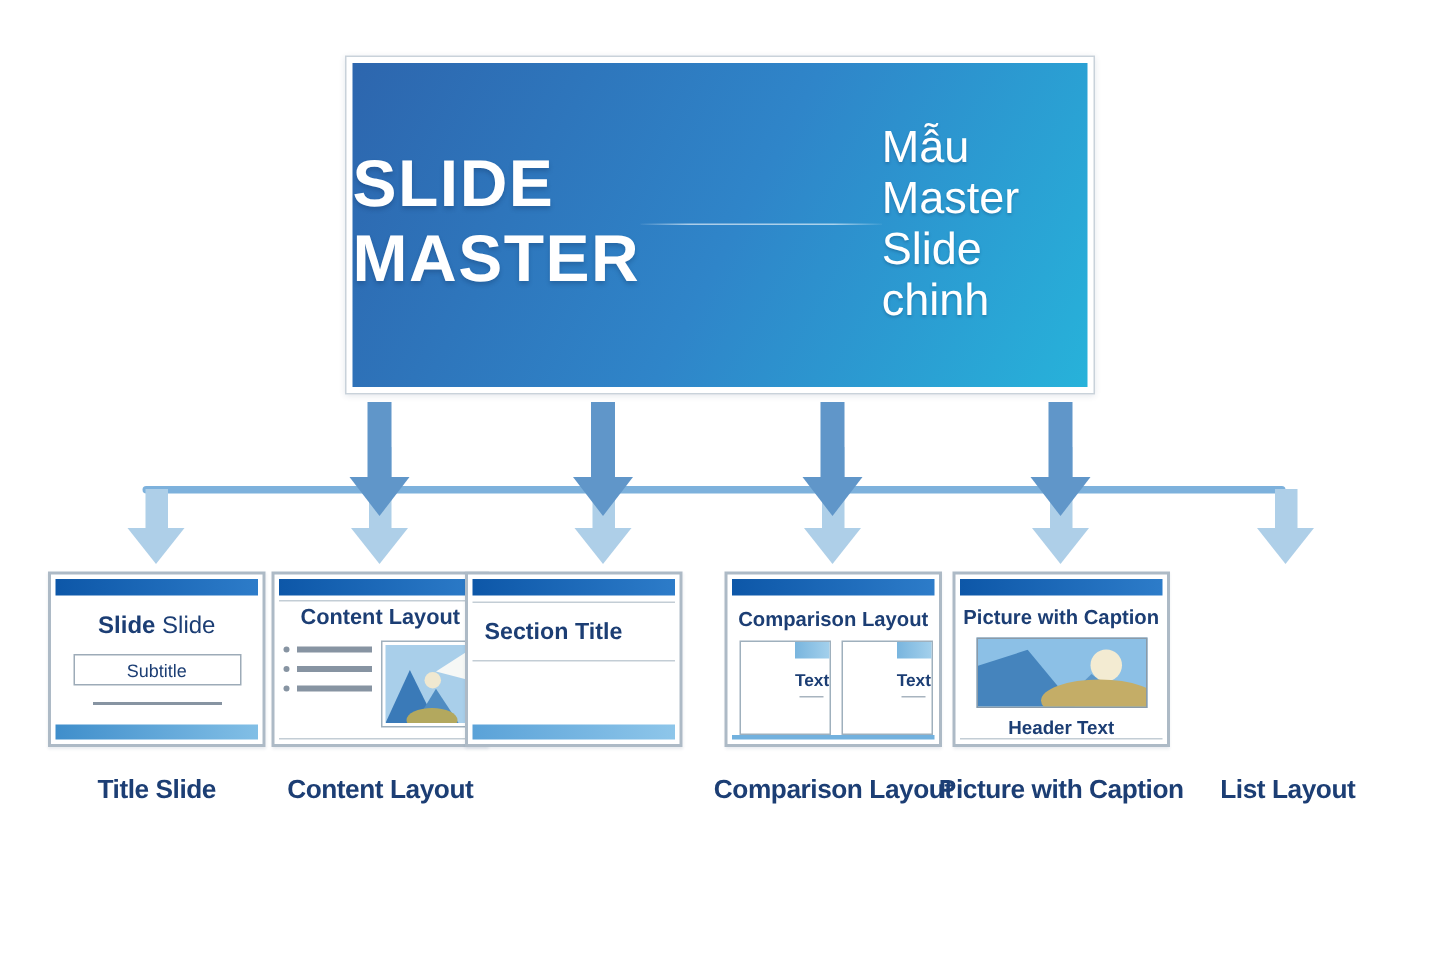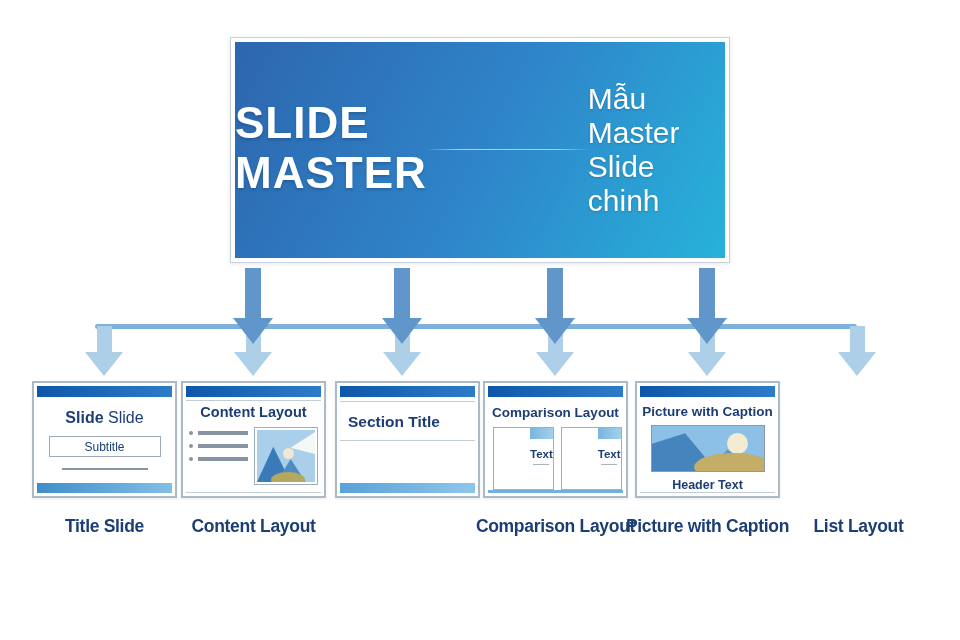--- a/index.html
+++ b/index.html
@@ -234,21 +234,21 @@
             <div class="sun"></div>
             <div class="m1"></div>
             <div class="m2"></div>
             <div class="hill"></div>
         </div>
       </div>
     </div>
     <div class="thinline c2-bottom"></div>
   </div>
 
-  <div class="card" style="left:335px">
+  <div class="card" style="left:310px">
     <div class="topbar"></div>
     <div class="thinline c3-line"></div>
     <div class="c3-heading navy">Section Title</div>
     <div class="thinline c3-line2"></div>
     <div class="c3-bottom"></div>
   </div>
 
   <div class="card" style="left:483px">
     <div class="topbar"></div>
     <div class="c4-heading navy">Comparison Layout</div>

